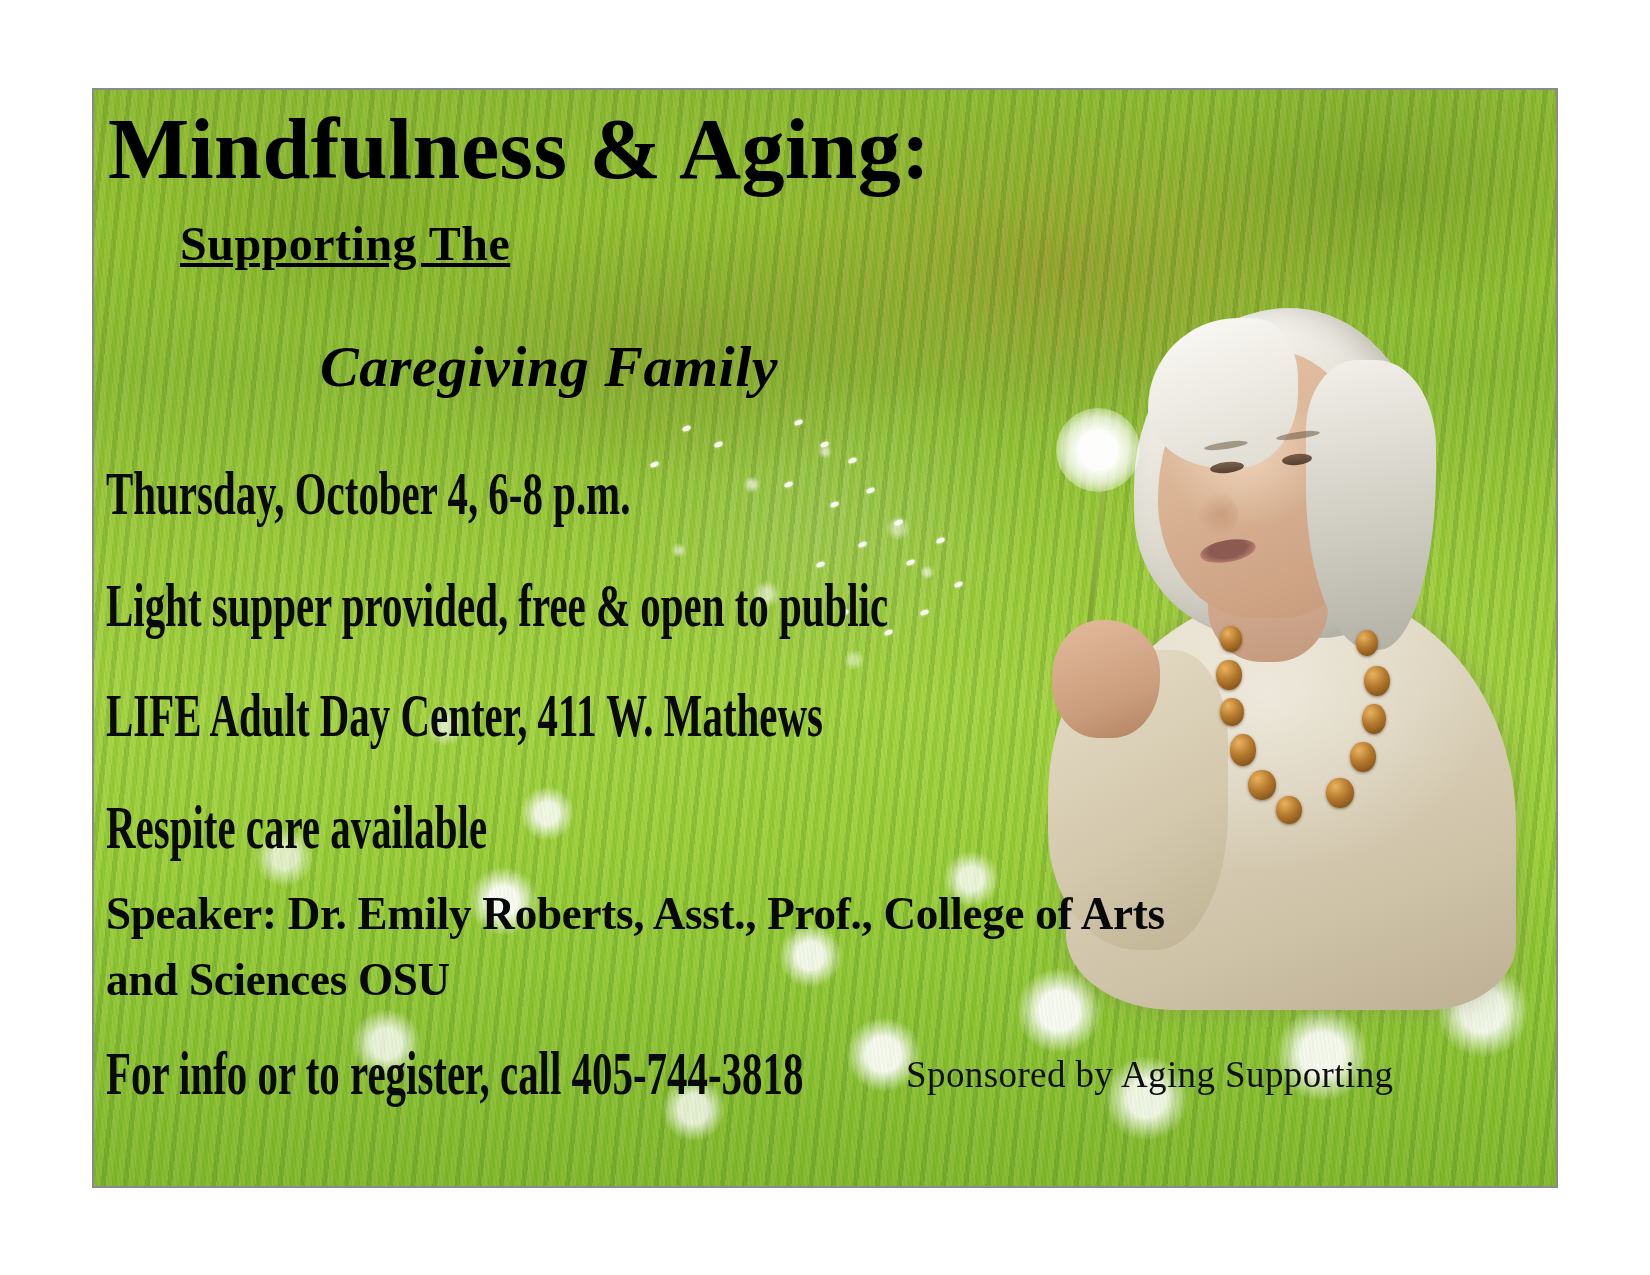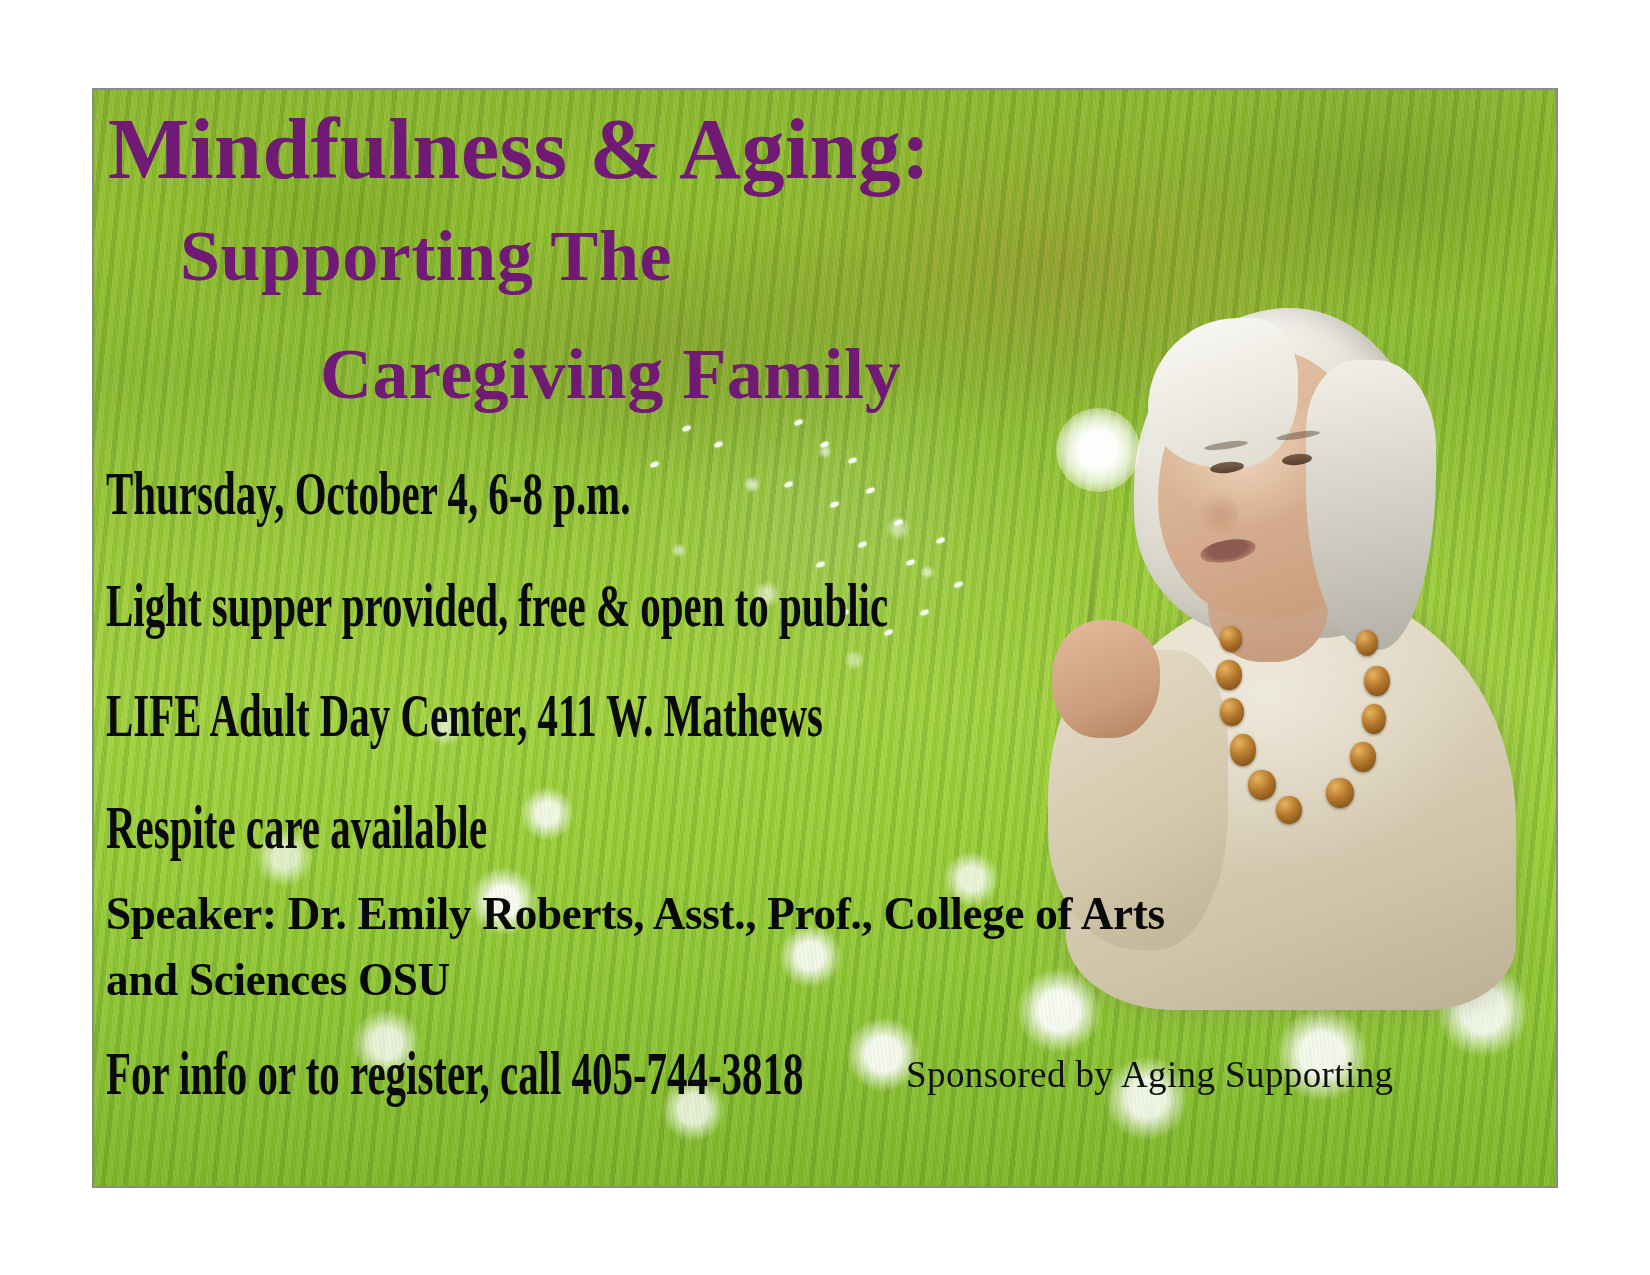--- a/index.html
+++ b/index.html
@@ -263,30 +263,30 @@
 
   
   .text-layer {
     position: absolute;
     inset: 0;
     z-index: 10;
   }
 
   .title-line {
     position: absolute;
-    color: #701a75;
+    color: #000000;
     font-family: "Liberation Serif", "DejaVu Serif", serif;
     font-weight: bold;
     letter-spacing: .5px;
     white-space: nowrap;
     line-height: 1;
   }
   .t1 { left: 14px;  top: 16px;  font-size: 86px; }
-  .t2 { left: 86px;  top: 130px; font-size: 72px; }
-  .t3 { left: 226px; top: 248px; font-size: 72px; }
+  .t2 { left: 86px;  top: 130px; font-size: 48px; text-decoration: underline; }
+  .t3 { left: 226px; top: 248px; font-size: 58px; font-style: italic; }
 
   .body-line {
     position: absolute;
     color: #0a0a0c;
     font-family: "Liberation Serif", "DejaVu Serif", serif;
     font-weight: bold;
     white-space: nowrap;
     line-height: 1;
     transform: scaleX(.66);
     transform-origin: left center;

